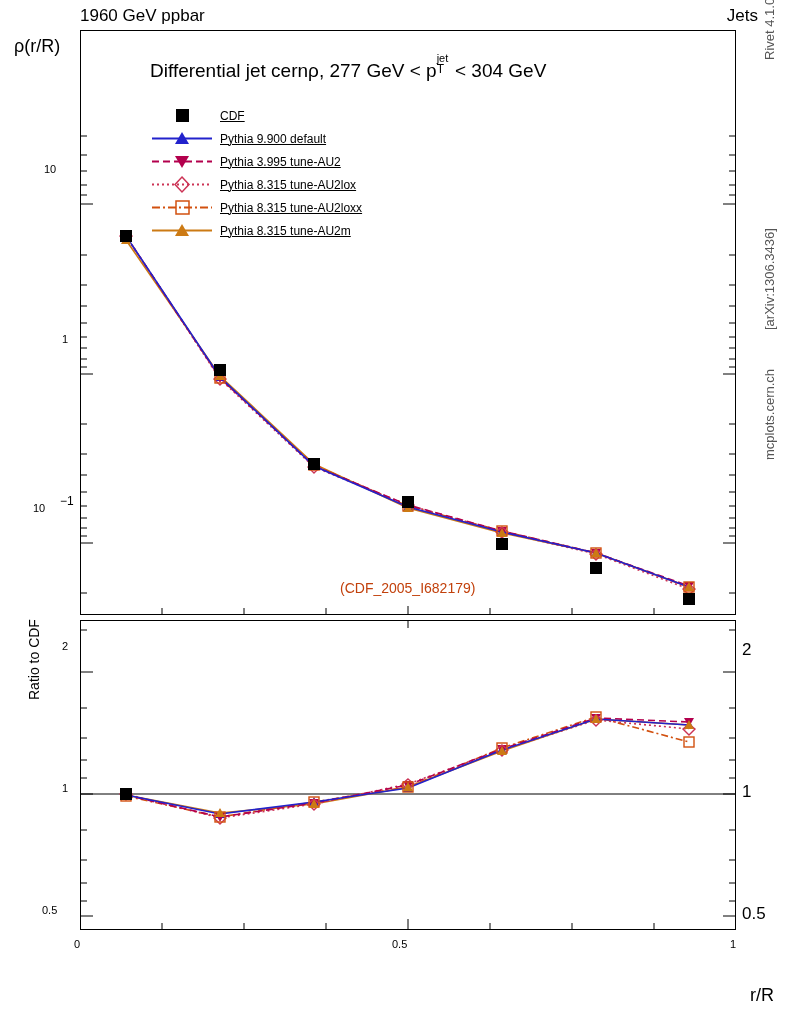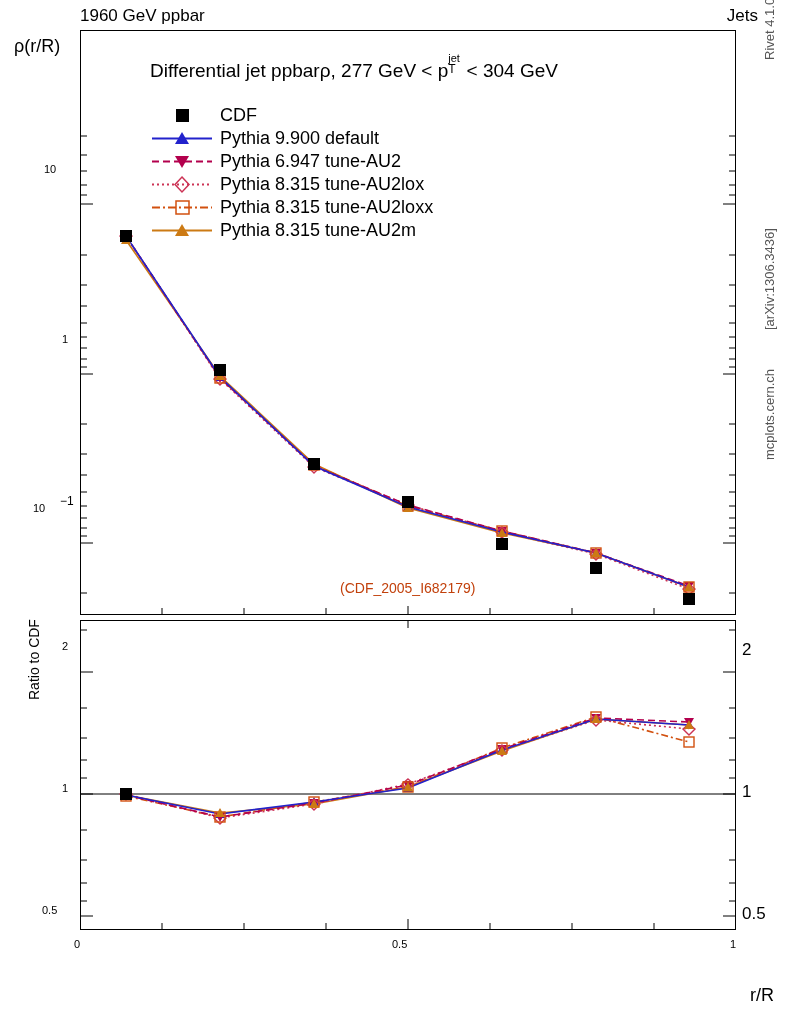--- a/index.html
+++ b/index.html
@@ -95,21 +95,22 @@
   .pt-sub-sup .sup {
     position: absolute; left: 0; top: -0.55em; font-size: 11px;
   }
   .pt-sub-sup .sub {
     position: absolute; left: 0; top: 0.35em; font-size: 12px;
   }
 
   
   #legend {
     left: 150px; top: 104px;
-    font-size: 18px;
+    font-size: 12px;
+    text-decoration: underline;
   }
   .leg-row {
     display: flex;
     align-items: center;
     height: 23px;
   }
   .leg-mark {
     width: 64px;
     height: 23px;
     position: relative;
@@ -280,21 +281,21 @@
       <rect x="603" y="563" width="12" height="12"></rect>
     </g>
   </svg>
 
   <div class="abs tick-txt" style="left:44px; top:163px;">10</div>
   <div class="abs tick-txt" style="left:62px; top:333px;">1</div>
   <div class="abs tick-txt" style="left:33px; top:502px;">10</div>
   <div class="abs tick-small" style="left:60px; top:494px; font-size:12px;">−1</div>
 
   <div class="abs" id="plot-title">
-    <span>Differential jet ppbar</span><span>ρ</span><span>, 277 GeV &lt; p</span><span class="pt-sub-sup"><span class="sup">jet</span><span class="sub">T</span></span><span> &lt; 304 GeV</span>
+    <span>Differential jet cern</span><span>ρ</span><span>, 277 GeV &lt; p</span><span class="pt-sub-sup"><span class="sup">jet</span><span class="sub">T</span></span><span> &lt; 304 GeV</span>
   </div>
 
   <div class="abs" id="legend">
 
     <div class="leg-row">
       <span class="leg-mark">
         <svg width="64" height="23">
             <rect x="26" y="5" width="13" height="13" fill="#000"></rect>
           </svg>
       </span>
@@ -311,21 +312,21 @@
       <span class="leg-text">Pythia 9.900 default</span>
     </div>
 
     <div class="leg-row">
       <span class="leg-mark">
         <svg width="64" height="23">
           <line x1="2" y1="11.5" x2="62" y2="11.5" stroke="#b3004d" stroke-width="1.8" stroke-dasharray="7,4"></line>
           <polygon points="32,18 39,6 25,6" fill="#b3004d"></polygon>
         </svg>
       </span>
-      <span class="leg-text">Pythia 6.947 tune-AU2</span>
+      <span class="leg-text">Pythia 3.995 tune-AU2</span>
     </div>
 
     <div class="leg-row">
       <span class="leg-mark">
         <svg width="64" height="23">
           <line x1="2" y1="11.5" x2="62" y2="11.5" stroke="#cc3355" stroke-width="1.8" stroke-dasharray="2,3"></line>
           <polygon points="32,4 39,11.5 32,19 25,11.5" fill="none" stroke="#cc3355" stroke-width="1.5"></polygon>
         </svg>
       </span>
       <span class="leg-text">Pythia 8.315 tune-AU2lox</span>

